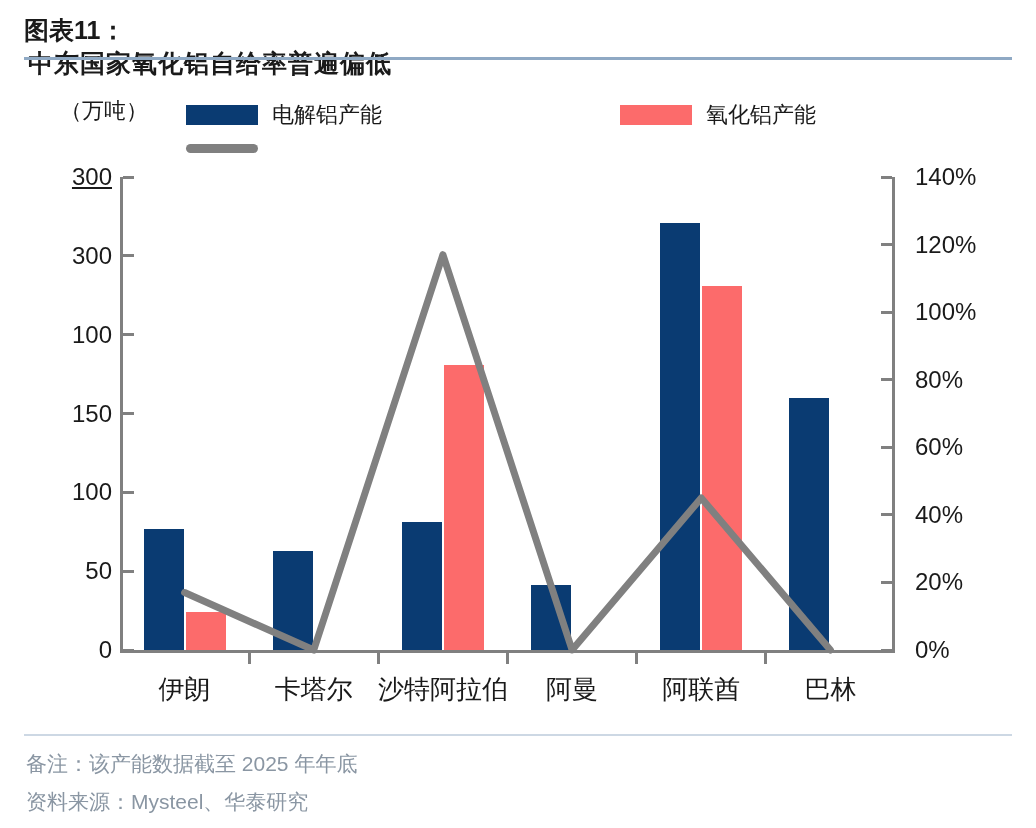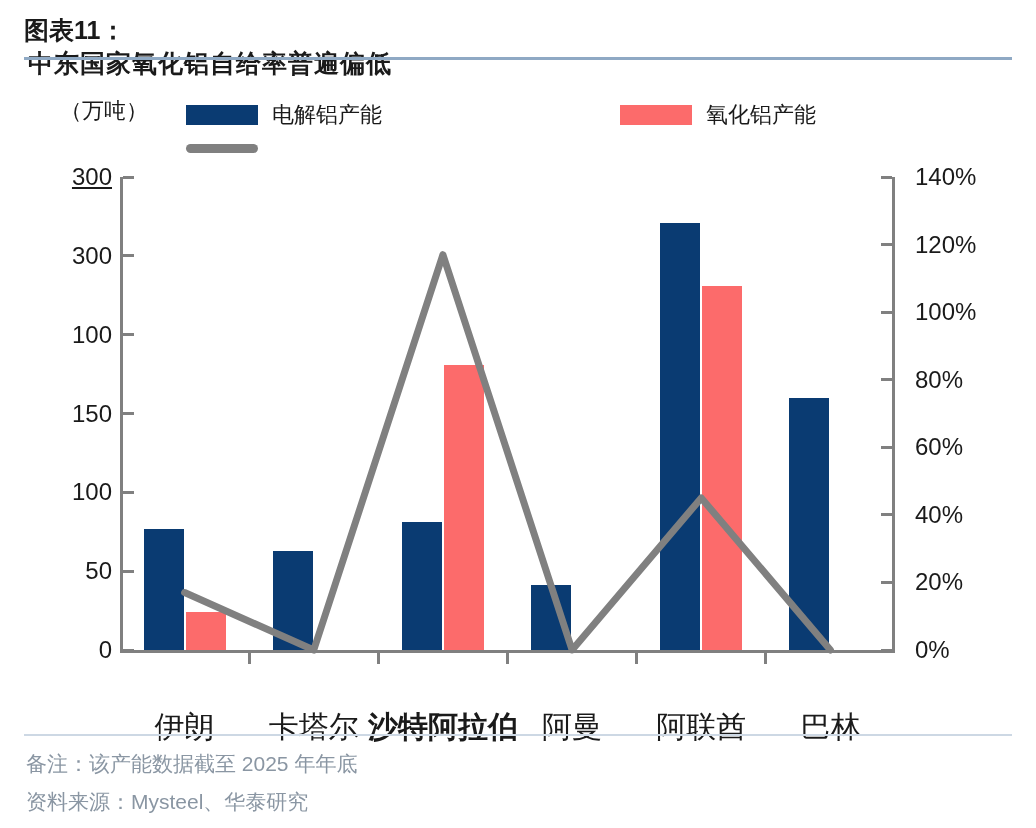--- a/index.html
+++ b/index.html
@@ -146,25 +146,24 @@
     width: 120px;
     font-size: 24px;
     color: #1a1a1a;
     transform: translateY(-50%);
   }
 
   
   .xlabel {
     position: absolute;
     text-align: center;
-    font-size: 30px;
+    font-size: 26px;
     color: #1a1a1a;
     white-space: nowrap;
     transform: translateX(-50%);
-    margin-top: 35px;
   }
 
   
   .bar {
     position: absolute;
     bottom: 0;
   }
   #line-layer {
     position: absolute;
     left: 0;
@@ -281,21 +280,21 @@
       <div class="ylabel-right" style="left: 915px; top: 312.143px;">100%</div>
       <div class="ylabel-right" style="left: 915px; top: 379.714px;">80%</div>
       <div class="ylabel-right" style="left: 915px; top: 447.286px;">60%</div>
       <div class="ylabel-right" style="left: 915px; top: 514.857px;">40%</div>
       <div class="ylabel-right" style="left: 915px; top: 582.429px;">20%</div>
       <div class="ylabel-right" style="left: 915px; top: 650px;">0%</div>
     </div>
   <div id="xlabels">
       <div class="xlabel" style="left: 184.583px; top: 672px;">伊朗</div>
       <div class="xlabel" style="left: 313.75px; top: 672px;">卡塔尔</div>
-      <div class="xlabel" style="left: 442.917px; top: 672px; font-weight: bold;">沙特阿拉伯</div>
+      <div class="xlabel" style="left: 442.917px; top: 672px;">沙特阿拉伯</div>
       <div class="xlabel" style="left: 572.083px; top: 672px;">阿曼</div>
       <div class="xlabel" style="left: 701.25px; top: 672px;">阿联酋</div>
       <div class="xlabel" style="left: 830.417px; top: 672px;">巴林</div>
     </div>
 
   <div id="footer-rule"></div>
   <div class="footnote" id="note-1">备注：该产能数据截至 2025 年年底</div>
   <div class="footnote" id="note-2">资料来源：Mysteel、华泰研究</div>
 
 </div>

